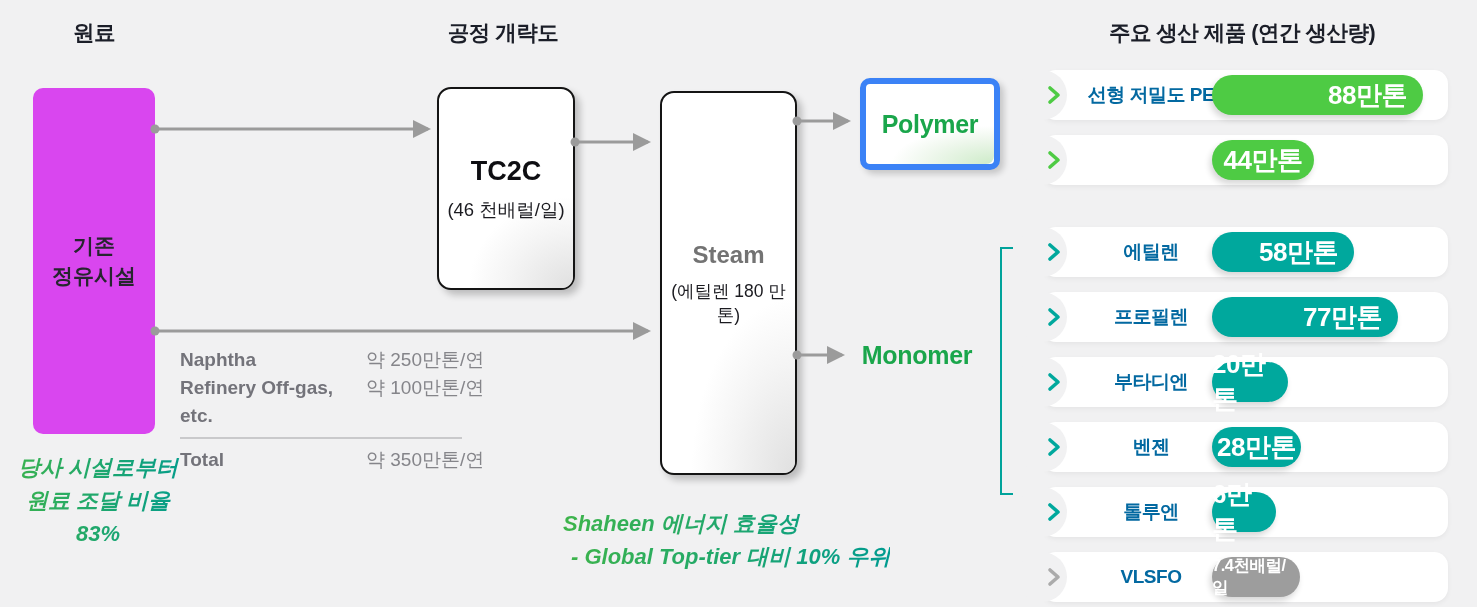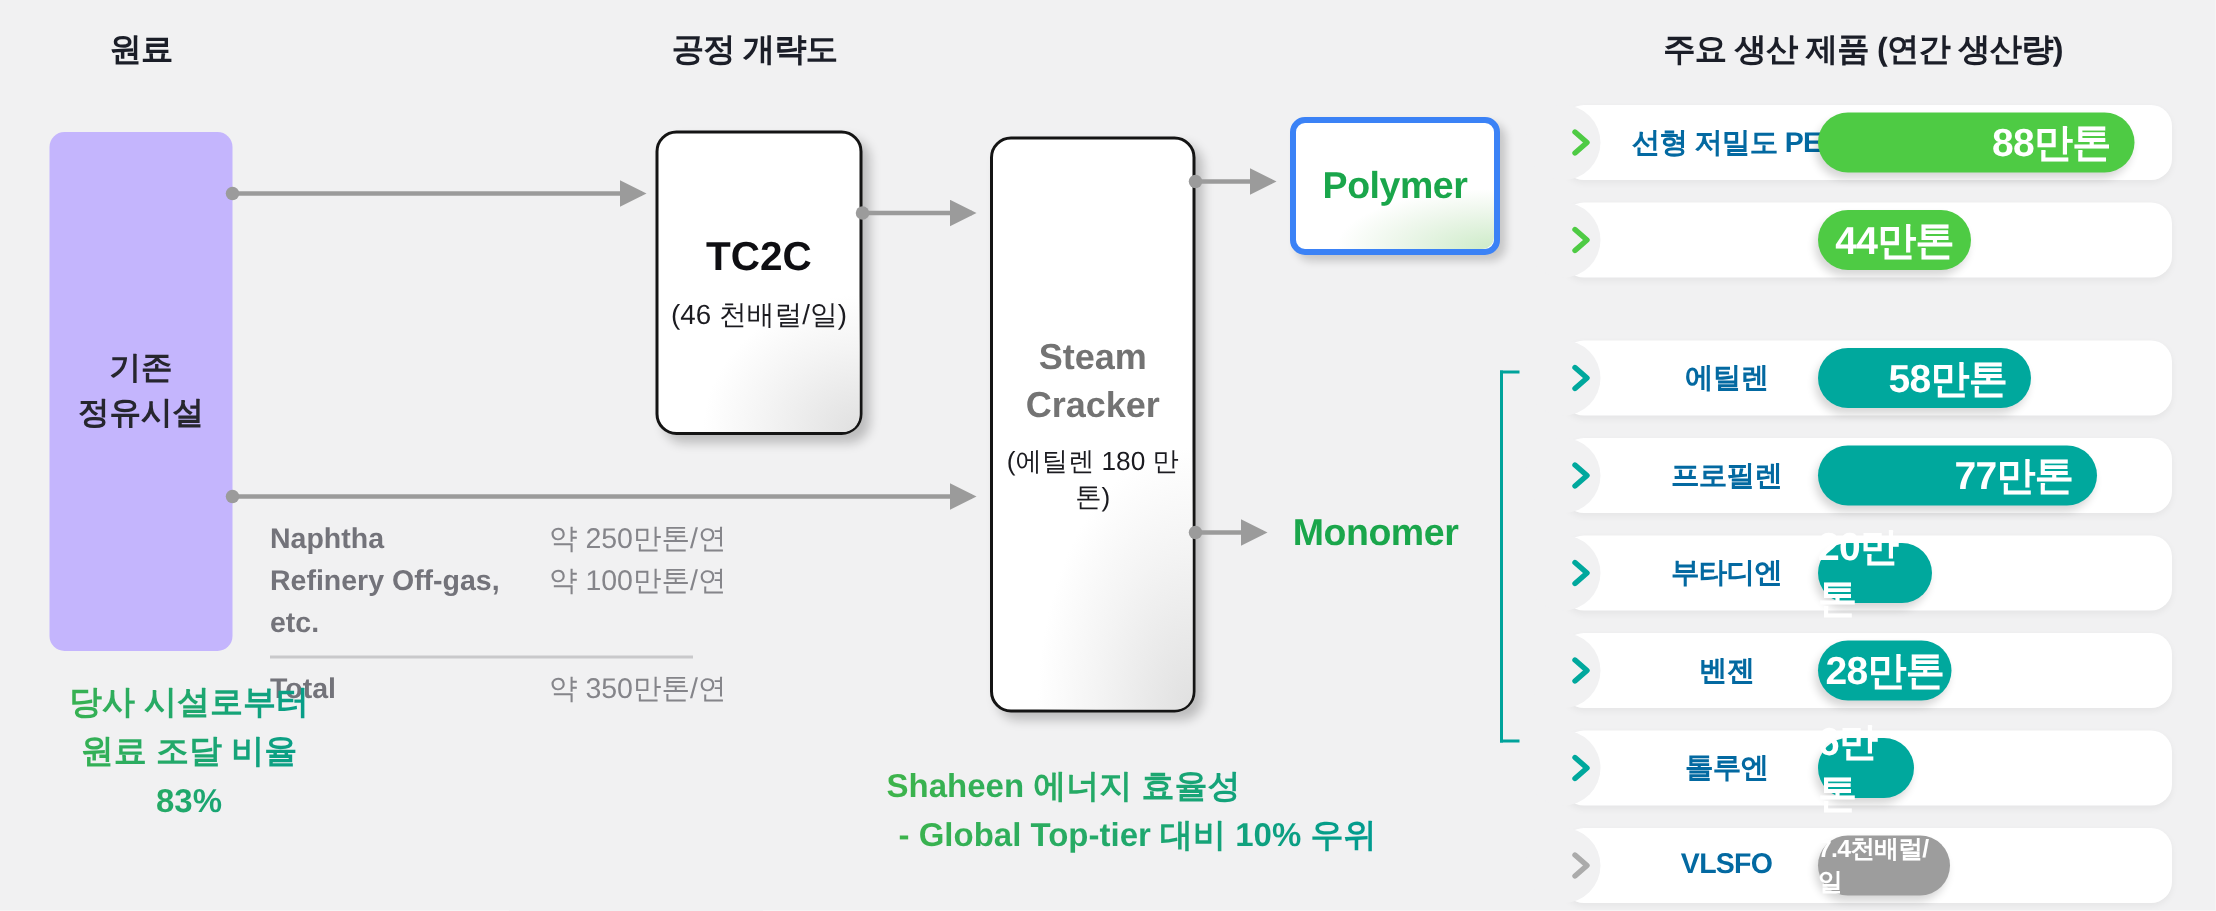--- a/index.html
+++ b/index.html
@@ -10,55 +10,55 @@
   }
   *{margin:0;padding:0;box-sizing:border-box;}
   body{font-family:"Liberation Sans","DejaVu Sans",sans-serif;background:#fff;}
   #canvas{position:relative;width:1477px;height:607px;background:var(--bg);overflow:hidden;}
 
   .hdr{position:absolute;font-weight:bold;font-size:21.5px;color:var(--title);text-align:center;letter-spacing:-0.5px;}
   .h-left{left:33px;top:18px;width:122px;}
   .h-center{left:403px;top:18px;width:200px;}
   .h-right{left:1052px;top:18px;width:380px;}
 
-  .source-box{position:absolute;left:33px;top:88px;width:122px;height:346px;background:#c4b5fd;border-radius:10px;
+  .source-box{position:absolute;left:33px;top:88px;width:122px;height:346px;background:#d946ef;border-radius:10px;
     display:flex;flex-direction:column;align-items:center;justify-content:center;
     font-weight:bold;font-size:21px;line-height:1.45;color:#26262e;text-align:center;}
 
   .feed-table{position:absolute;font-size:19px;line-height:28px;}
   .t1{left:180px;top:138px;}
   .t2{left:180px;top:346px;}
   .ft-row{display:flex;}
   .ft-label{font-weight:bold;color:var(--feed-label);}
   .t1 .ft-label{width:110px;}
   .t2 .ft-label{width:186px;}
   .ft-value{color:var(--feed-value);}
   .ft-divider{border-top:2px solid #c9c9cb;margin:7px 0;}
   .t1 .ft-divider{width:220px;}
   .t2 .ft-divider{width:282px;}
 
-  .grad-text{font-weight:bold;
+  .grad-text{font-style:italic;font-weight:bold;
     background:linear-gradient(90deg,var(--grad-start),var(--grad-end));
-    -webkit-background-clip:text;background-clip:text;color:transparent;margin-left:28px;}
+    -webkit-background-clip:text;background-clip:text;color:transparent;}
   .supply-note{position:absolute;left:0;top:451px;width:196px;text-align:center;font-size:22px;line-height:1.5;}
   .eff-note{position:absolute;left:563px;top:507px;font-size:22px;line-height:1.5;}
   .eff-note .line2{padding-left:8px;}
 
   .process-box{position:absolute;background:#fff;border:2.5px solid var(--box-border);border-radius:14px;
     box-shadow:5px 5px 7px rgba(0,0,0,0.22);display:flex;flex-direction:column;align-items:center;justify-content:center;text-align:center;}
   .process-box::after{content:"";position:absolute;right:0;bottom:0;width:88%;height:52%;border-radius:0 0 11px 11px;
     background:radial-gradient(130% 130% at 100% 100%, #e0e0e0 0%, #f4f4f4 42%, rgba(255,255,255,0) 68%);pointer-events:none;}
   .process-box .inner{position:relative;z-index:1;}
   #tc2c{left:437px;top:87px;width:138px;height:203px;}
   #tc2c .bx-title{font-weight:bold;font-size:27px;color:#0e0e12;}
   #tc2c .bx-sub{font-size:18.5px;color:#1b1b20;margin-top:10px;}
   #steam{left:660px;top:91px;width:137px;height:384px;}
   #steam .bx-title{font-weight:bold;font-size:24px;line-height:1.35;color:#737373;}
   #steam .bx-sub{font-size:17.5px;color:#1b1b20;margin-top:8px;}
-  #polymer{left:860px;top:78px;width:140px;height:92px;border:4px solid #3b82f6;border-radius:10px;box-shadow:4px 4px 6px rgba(0,0,0,0.18);}
+  #polymer{left:860px;top:78px;width:140px;height:92px;border:6px solid #3b82f6;border-radius:10px;box-shadow:4px 4px 6px rgba(0,0,0,0.18);}
   #polymer::after{background:radial-gradient(130% 130% at 100% 100%, #cdebc8 0%, #eef7ec 45%, rgba(255,255,255,0) 70%);border-radius:0 0 8px 8px;}
   #polymer .bx-title{font-weight:bold;font-size:25px;color:var(--green-text);letter-spacing:-0.3px;}
   .monomer{position:absolute;left:852px;top:341px;width:130px;text-align:center;font-weight:bold;font-size:25px;color:var(--green-text);letter-spacing:-0.3px;}
 
   #connectors{position:absolute;left:0;top:0;width:1477px;height:607px;pointer-events:none;}
 
   .bracket{position:absolute;left:1000px;top:247px;width:13px;height:248px;
     border-left:2.5px solid var(--bracket);border-top:2.5px solid var(--bracket);border-bottom:2.5px solid var(--bracket);}
 
   #panel{position:absolute;left:1042px;top:70px;width:406px;}
@@ -121,21 +121,20 @@
     <div class="inner">
       <div class="bx-title">TC2C</div>
       <div class="bx-sub">(46 천배럴/일)</div>
     </div>
   </div>
 
   <div class="process-box" id="steam">
     <div class="inner">
       <div class="bx-title">
         <div>Steam</div>
-        <div>Cracker</div>
       </div>
       <div class="bx-sub">(에틸렌 180 만톤)</div>
     </div>
   </div>
 
   <div class="process-box" id="polymer">
     <div class="inner">
       <div class="bx-title">Polymer</div>
     </div>
   </div>

